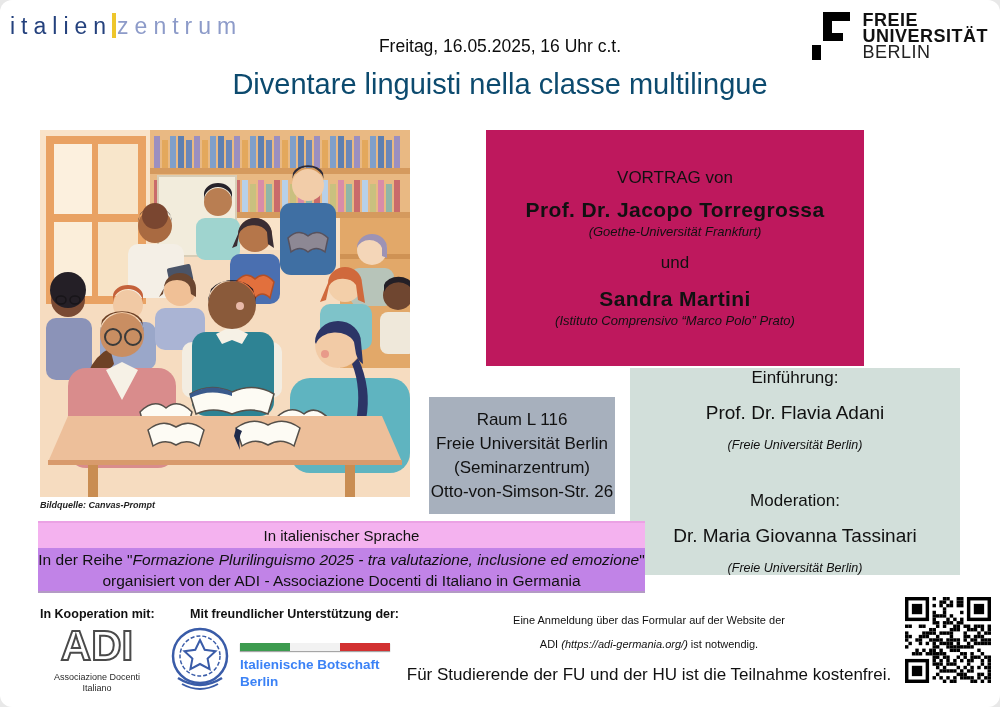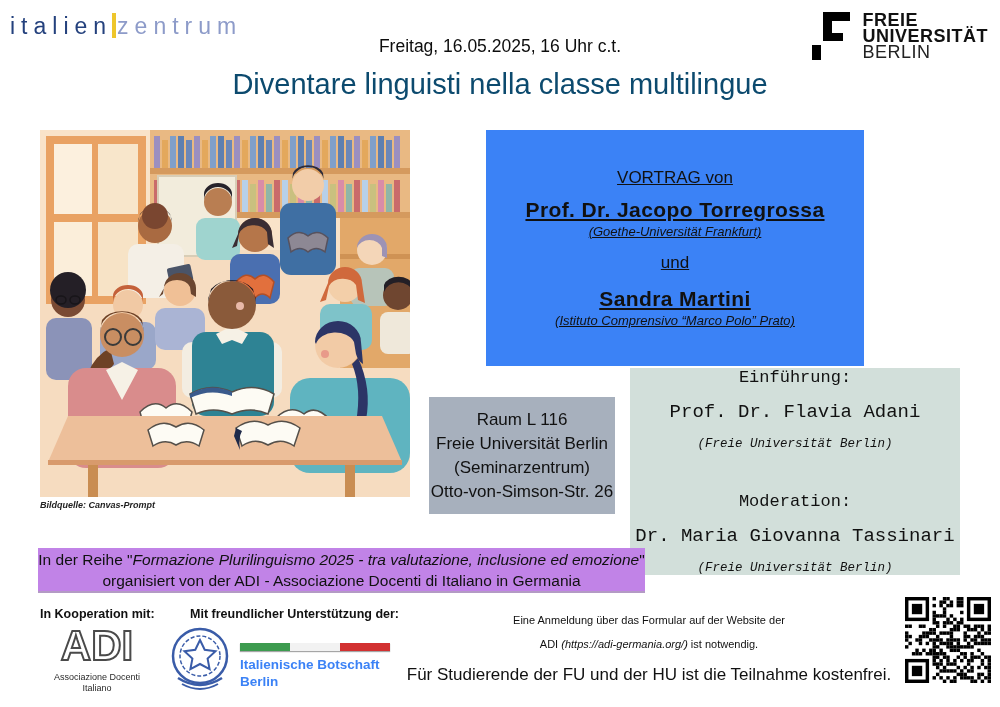--- a/index.html
+++ b/index.html
@@ -1,46 +1,47 @@
 <!DOCTYPE html>
 <html><head>
 <meta charset="utf-8">
 <style>
   * { margin:0; padding:0; box-sizing:border-box; }
   html,body { background:#e8e8e8; }
   .poster {
     position:relative; width:1000px; height:707px; background:#ffffff;
     font-family:"Liberation Sans", sans-serif; color:#111; overflow:hidden;
     margin:0 auto;
+    border-radius:12px;
   }
   
   .iz-logo { position:absolute; left:10px; top:13px; font-size:23px; letter-spacing:6px; white-space:nowrap; }
   .iz-logo .p1 { color:#24417d; font-weight:500; }
   .iz-logo .bar { display:inline-block; width:4px; height:25px; background:#eec62c; margin:0 1px -4px 0; }
   .iz-logo .p2 { color:#8d9bc9; }
   .event-date { position:absolute; left:0; right:0; top:36px; text-align:center; font-size:17.5px; color:#0d0d0d; }
   .page-title { position:absolute; left:0; right:0; top:68px; text-align:center; font-size:29px; color:#0c4a6e; }
   .fu-logo { position:absolute; right:12px; top:10px; display:flex; gap:8px; align-items:flex-start; }
   .fu-mark { width:42px; height:50px; }
   .fu-text { font-size:18px; line-height:16px; letter-spacing:0.5px; padding-top:2px; }
   .fu-text .b { font-weight:bold; }
   .fu-text .r { font-weight:normal; color:#222; }
   
   .illus { position:absolute; left:40px; top:130px; width:370px; height:367px; }
   .img-caption { position:absolute; left:40px; top:500px; font-size:9px; font-weight:bold; color:#222;font-style:italic; }
   
   .box { position:absolute; display:flex; flex-direction:column; justify-content:center; align-items:center; text-align:center; }
-  .vortrag-box { left:486px; top:130px; width:378px; height:236px; background:#3b82f6; gap:10px;text-decoration:underline; }
+  .vortrag-box { left:486px; top:130px; width:378px; height:236px; background:#be185d; gap:10px; }
   .vortrag-box .head { font-size:17px; }
   .vortrag-box .name { font-size:21px; font-weight:bold; letter-spacing:0.4px; }
   .vortrag-box .affil { font-size:13px; font-style:italic; margin-top:-8px; }
   .vortrag-box .und { font-size:17px; margin:4px 0; }
   .location-box { left:429px; top:397px; width:186px; height:117px; background:#a7b0bd; z-index:3;text-align:center; }
   .location-box .line { font-size:17px; line-height:24px; }
-  .people-box { left:630px; top:368px; width:330px; height:207px; background:#d2dfda; z-index:1; gap:14px;font-family:Liberation Mono, monospace; }
+  .people-box { left:630px; top:368px; width:330px; height:207px; background:#d2dfda; z-index:1; gap:14px; }
   .people-box .lbl { font-size:17px; }
   .people-box .nm { font-size:19px; }
   .people-box .af { font-size:12.5px; font-style:italic; }
   .people-box .sp { height:14px; }
   .language-band { left:38px; top:521px; width:607px; height:27px; background:#f4b2ef; border-top:2px solid #eba2e4; z-index:4; font-size:15px; }
   .series-band { left:38px; top:548px; width:607px; height:45px; background:#c183e7; border-bottom:2px solid #b39ac4; z-index:4; font-size:15.5px; line-height:21px; }
   .series-band i { font-style:italic; }
   
   .coop-label { position:absolute; left:40px; top:607px; font-size:12.5px; font-weight:bold; }
   .adi-logo { position:absolute; left:52px; top:622px; width:90px; height:75px; }
@@ -300,20 +301,23 @@
     <div class="af">(Freie Universität Berlin)</div>
   </div>
 
   <div class="box location-box">
     <div class="line">Raum L 116</div>
     <div class="line">Freie Universität Berlin</div>
     <div class="line">(Seminarzentrum)</div>
     <div class="line">Otto-von-Simson-Str. 26</div>
   </div>
 
+  <div class="box language-band">
+    <div>In italienischer Sprache</div>
+  </div>
 
   <div class="box series-band">
     <div><span>In der Reihe "</span><i>Formazione Plurilinguismo 2025 - tra valutazione, inclusione ed emozione</i><span>"</span></div>
     <div>organisiert von der ADI - Associazione Docenti di Italiano in Germania</div>
   </div>
 
   <div class="coop-label">In Kooperation mit:</div>
 
   <svg class="adi-logo" viewBox="0 0 90 75">
     <text x="45" y="38" text-anchor="middle" font-family="Liberation Sans, sans-serif" font-size="42" font-weight="bold" fill="#ffffff" stroke="#4a4a4a" stroke-width="2">ADI</text>

